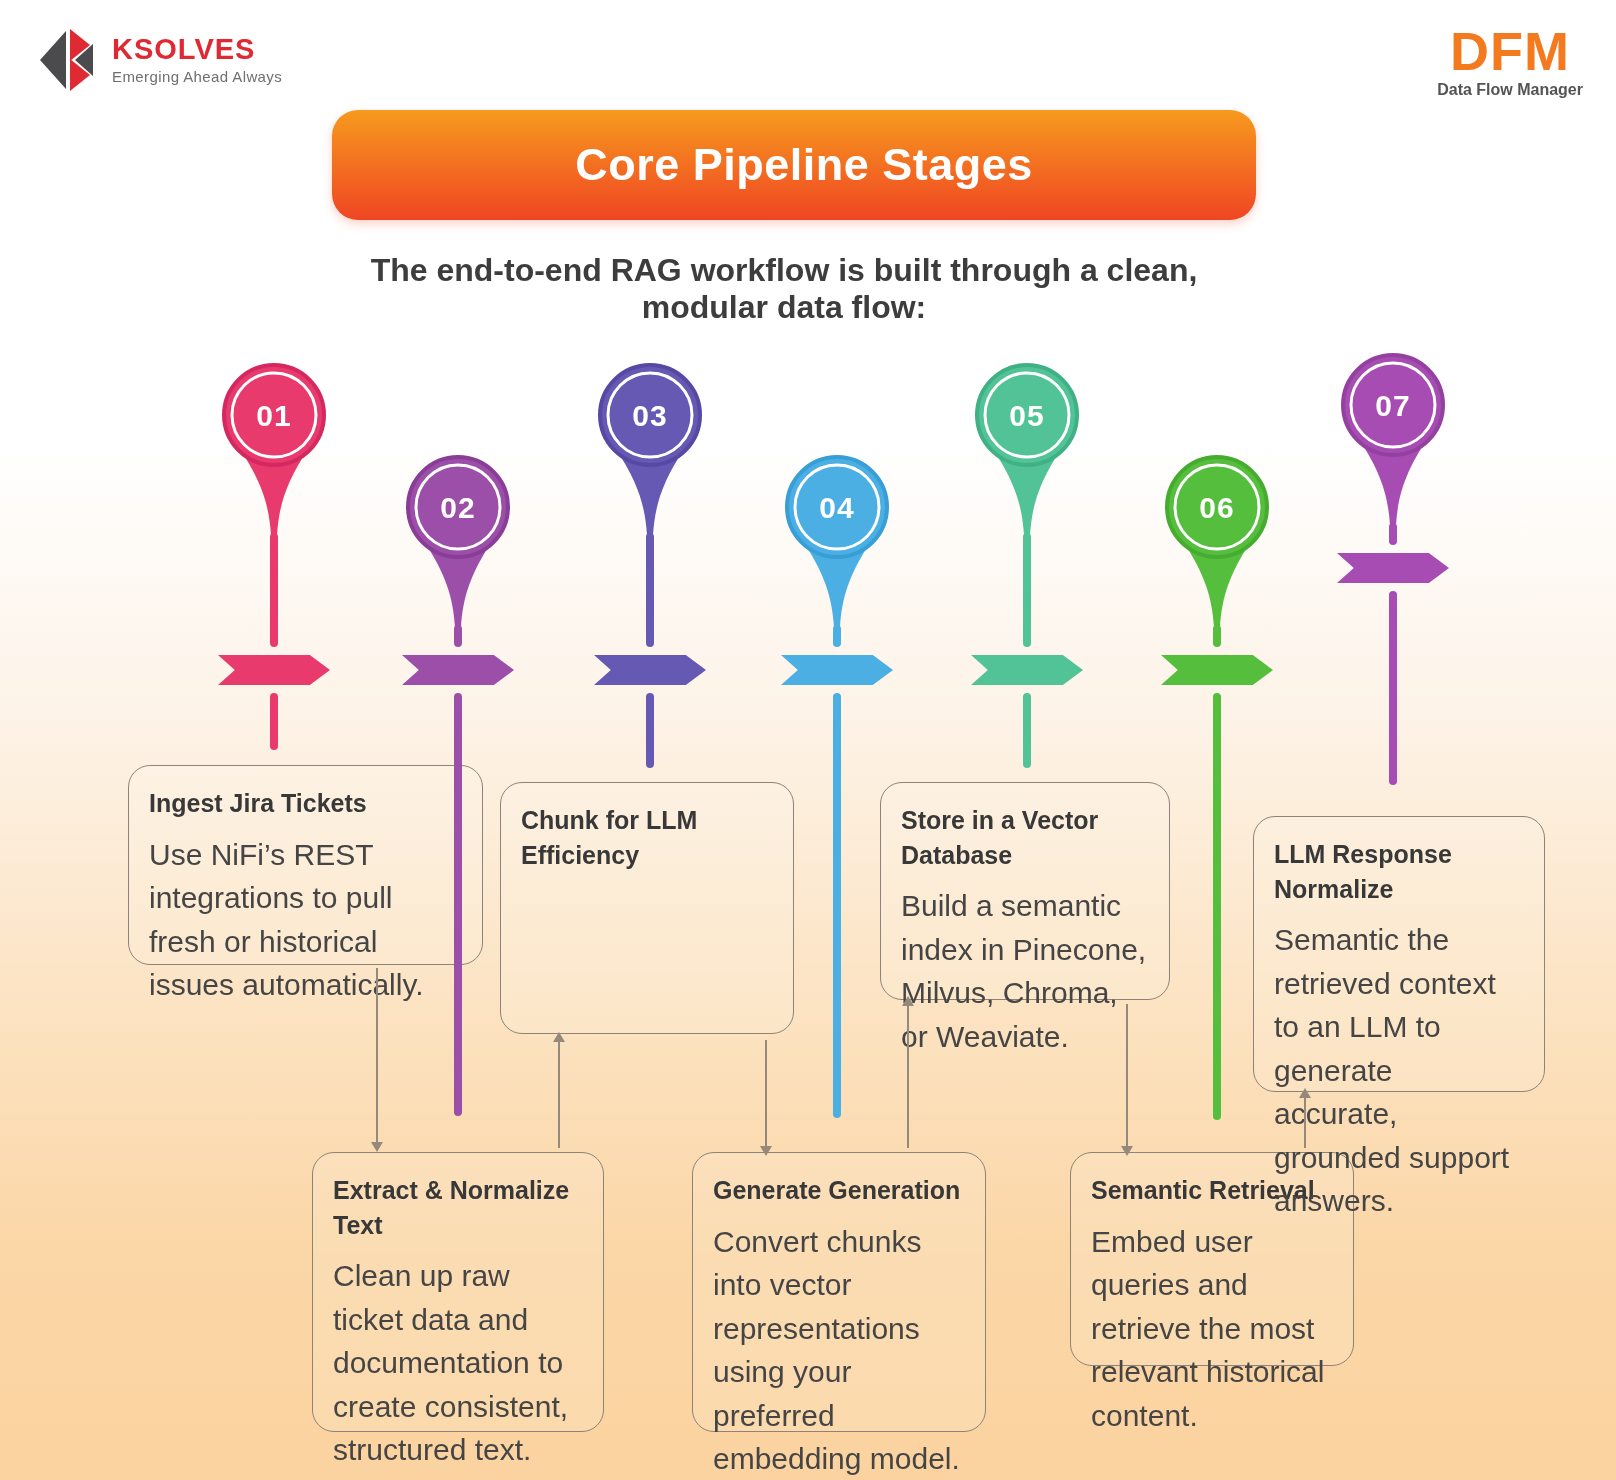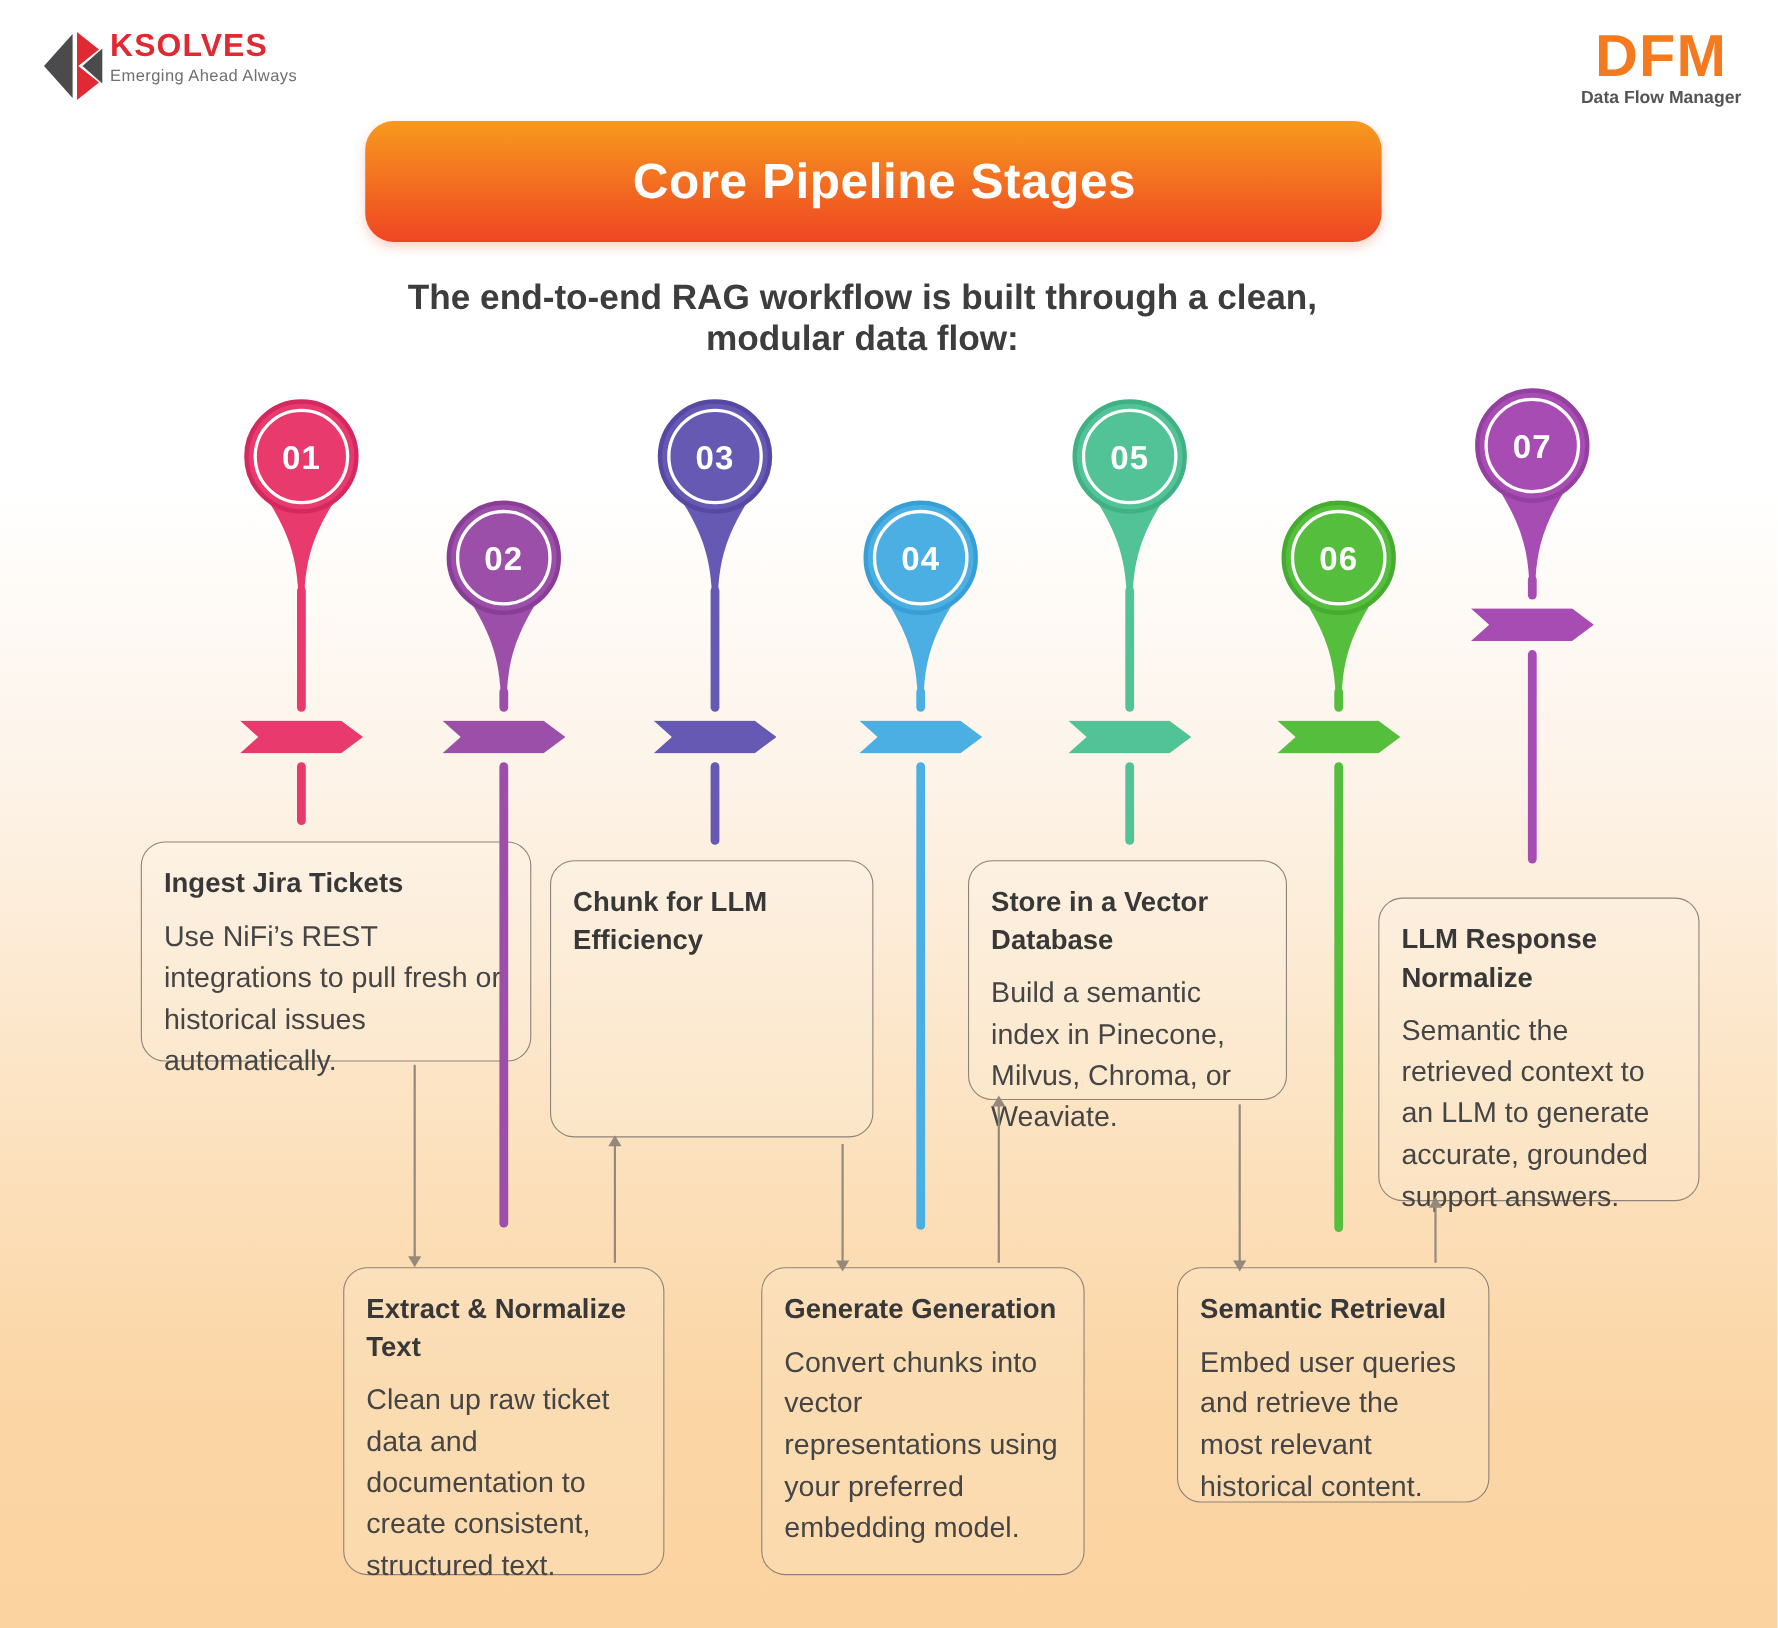--- a/index.html
+++ b/index.html
@@ -1,21 +1,21 @@
 <!DOCTYPE html>
 <html style="--kred: #E02A33; --dfm-orange: #F47A20;"><head>
 <meta charset="utf-8">
 <style>
   html,body{margin:0;padding:0;}
   body{font-family:"Liberation Sans", sans-serif; -webkit-font-smoothing:antialiased;}
   .page{position:relative;width:1616px;height:1480px;overflow:hidden;
         background:linear-gradient(180deg,#ffffff 0%,#ffffff 30%,#fdf3e8 48%,#fce3c2 68%,#fbd6a6 85%,#fbd3a0 100%);}
 
   
-  .ksolves{position:absolute;left:38px;top:28px;display:flex;align-items:flex-start;gap:0;}
+  .ksolves{position:absolute;left:38px;top:28px;display:flex;align-items:center;gap:12px;}
   .ksolves-text{display:flex;flex-direction:column;}
   .ksolves-name{font-size:29px;font-weight:700;color:var(--kred,#E02A33);letter-spacing:1px;line-height:1;}
   .ksolves-tag{font-size:15px;color:#6f6f6f;margin-top:4px;letter-spacing:0.4px;}
   .dfm{position:absolute;right:33px;top:24px;text-align:center;}
   .dfm-name{font-size:54px;font-weight:800;color:var(--dfm-orange,#F47A20);letter-spacing:1px;line-height:1;}
   .dfm-tag{font-size:16px;font-weight:700;color:#545454;margin-top:3px;}
 
   
   .title-banner{position:absolute;left:332px;top:110px;width:904px;height:110px;border-radius:26px;
                 display:flex;align-items:center;justify-content:center;
@@ -47,21 +47,21 @@
   .ribbon{position:absolute;width:112px;height:30px;background:var(--c);
           clip-path:polygon(0 0,82% 0,100% 50%,82% 100%,0 100%,15% 50%);}
   .rb-1{left:218px;top:655px}.rb-2{left:402px;top:655px}.rb-3{left:594px;top:655px}
   .rb-4{left:781px;top:655px}.rb-5{left:971px;top:655px}.rb-6{left:1161px;top:655px}
   .rb-7{left:1337px;top:553px}
 
   
   .card{position:absolute;box-sizing:border-box;border:1.5px solid #8e8378;border-radius:22px;
         padding:20px 20px;background:rgba(255,252,248,0.15);}
   .card h3{margin:0 0 12px;font-size:25px;line-height:1.38;color:#383838;font-weight:700;}
-  .card p{margin:0;font-size:26px;line-height:1.45;color:#454545;}
+  .card p{margin:0;font-size:30px;line-height:1.45;color:#454545;}
   .card-1{left:128px;top:765px;width:355px;height:200px}
   .card-2{left:312px;top:1152px;width:292px;height:280px}
   .card-3{left:500px;top:782px;width:294px;height:252px}
   .card-4{left:692px;top:1152px;width:294px;height:280px}
   .card-5{left:880px;top:782px;width:290px;height:218px}
   .card-6{left:1070px;top:1152px;width:284px;height:214px}
   .card-7{left:1253px;top:816px;width:292px;height:276px}
 
   
   .conn{position:absolute;width:2px;background:#95897c;}

